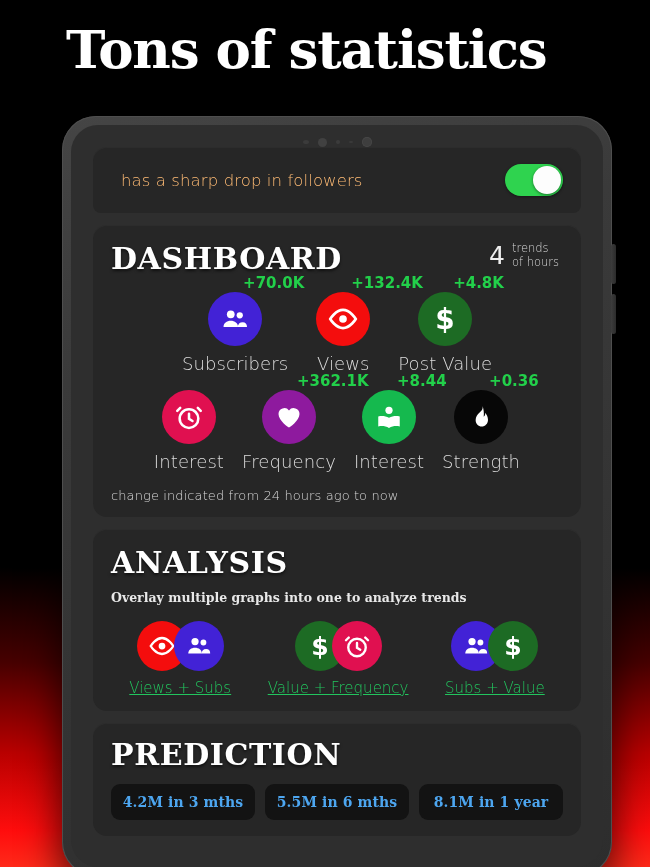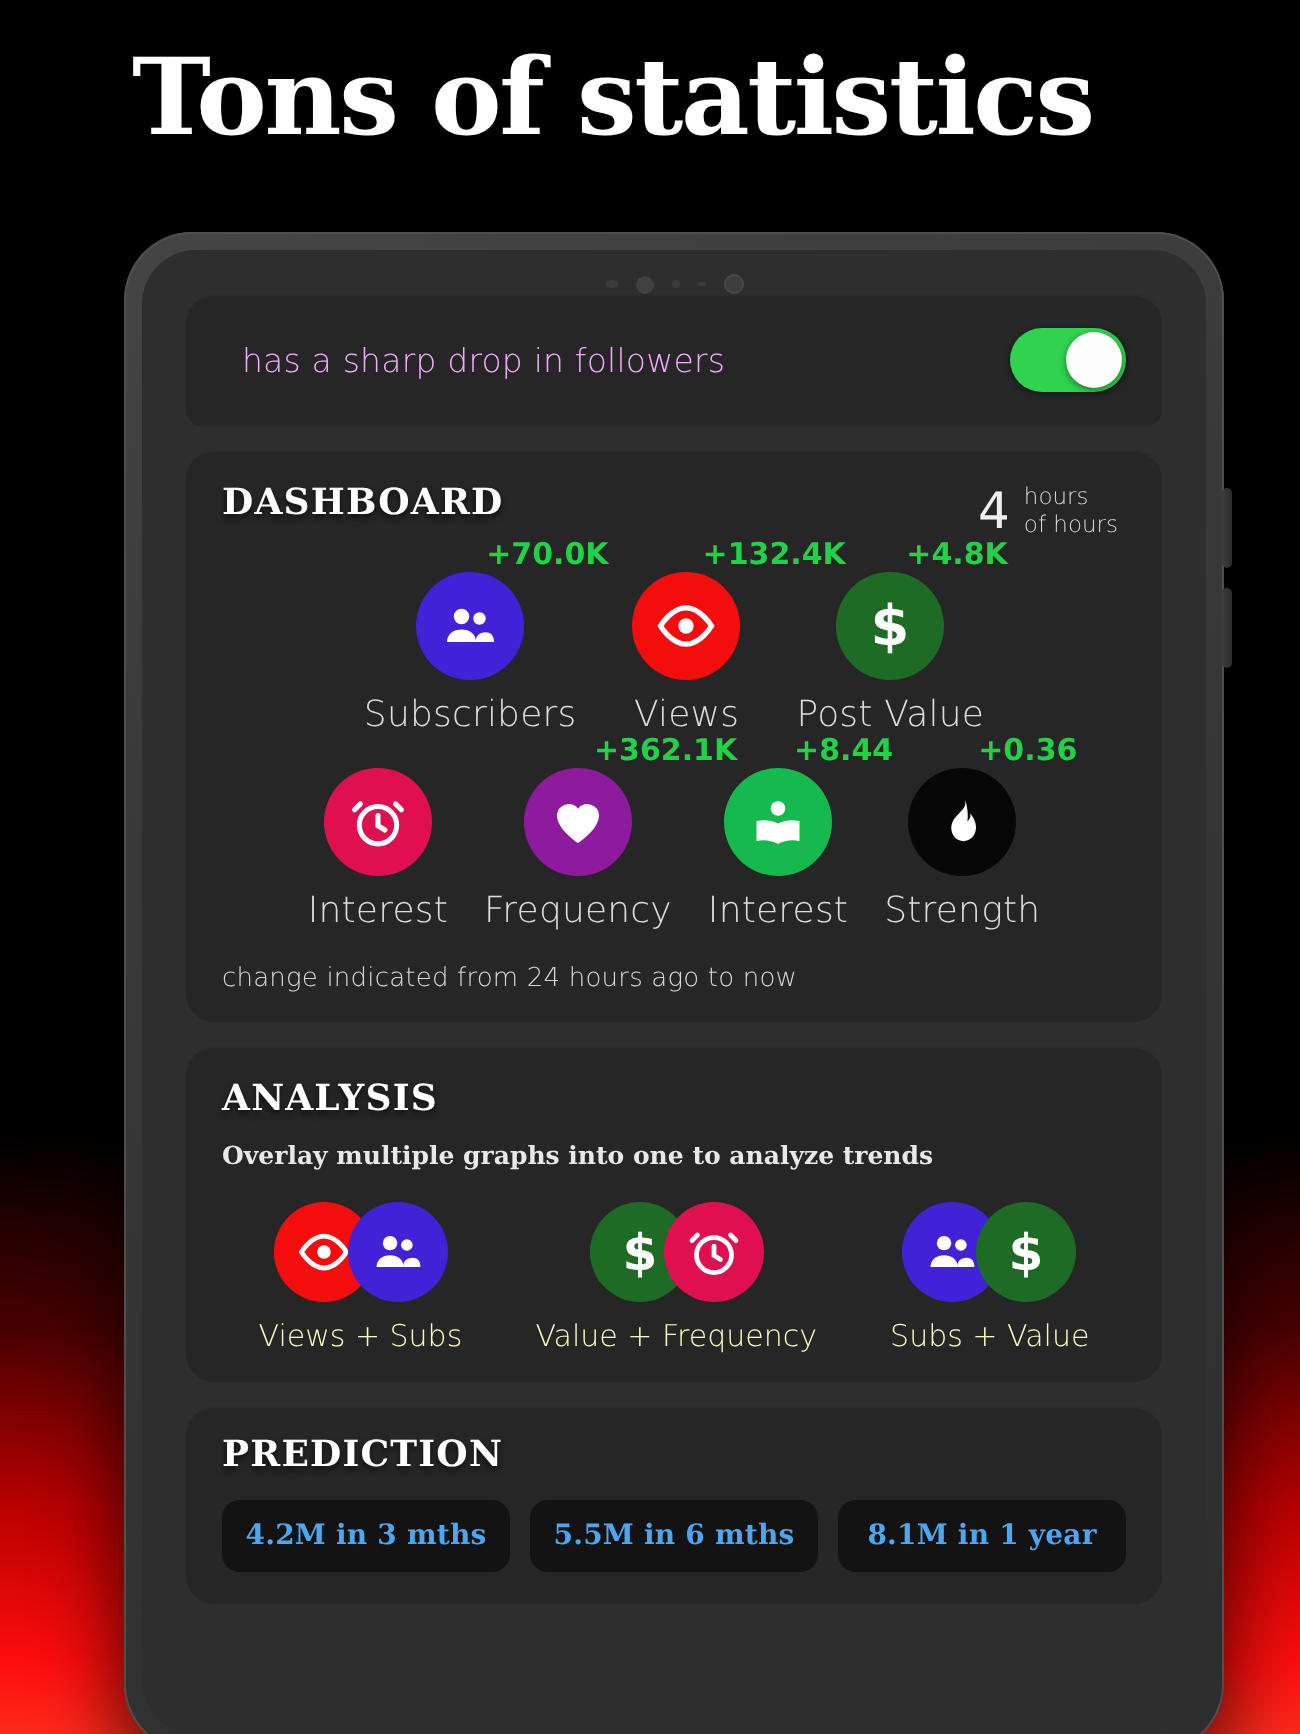--- a/index.html
+++ b/index.html
@@ -74,39 +74,39 @@
     box-shadow:0 1px 0 rgba(255,255,255,.03) inset;
   }
 
   
   .toggle-card{
     height:66px;display:flex;align-items:center;
     padding:0 18px 0 28px;box-sizing:border-box;
     border-radius:14px 14px 8px 8px;
   }
   .toggle-label{
-    flex:1;color:#f0abfc;font-size:16.5px;letter-spacing:.1px;
+    flex:1;color:#fdba74;font-size:16.5px;letter-spacing:.1px;
     font-family:"DejaVu Sans", sans-serif;font-weight:300;
   }
   .switch{
     width:58px;height:32px;border-radius:16px;background:#2fd34f;
     position:relative;flex:none;
     box-shadow:0 1px 3px rgba(0,0,0,.4);
   }
   .switch .knob{
     position:absolute;top:2px;right:2px;width:28px;height:28px;border-radius:50%;
     background:#fdfdfd;box-shadow:0 1px 3px rgba(0,0,0,.45);
   }
 
   
   .dash{padding:16px 18px 12px 18px;}
   .dash-head{display:flex;align-items:flex-start;justify-content:space-between;}
   .sect-title{
     font-family:"DejaVu Serif", serif;font-weight:700;
-    font-size:18px;color:#fff;letter-spacing:.6px;
+    font-size:30px;color:#fff;letter-spacing:.6px;
     text-shadow:0 2px 3px rgba(0,0,0,.6);
   }
   .months{display:flex;align-items:center;gap:7px;padding-right:4px;}
   .months .num{font-size:25px;color:#efefef;font-weight:400;line-height:1;
     font-family:"DejaVu Sans", sans-serif;}
   .months .txt{font-size:11.5px;color:#d6d6d6;line-height:1.25;font-weight:300;}
 
   .stats-row{display:flex;justify-content:center;align-items:flex-end;}
   .stat{position:relative;display:flex;flex-direction:column;align-items:center;}
   .stat .delta{
@@ -136,21 +136,21 @@
   .analysis{padding:16px 18px 14px 18px;}
   .sub{
     font-family:"DejaVu Serif", serif;font-weight:700;
     font-size:12.5px;color:#e8e8e8;margin-top:10px;letter-spacing:0px;
   }
   .pairs{display:flex;justify-content:space-around;align-items:flex-end;margin-top:16px;}
   .pair{display:flex;flex-direction:column;align-items:center;}
   .pair-icons{display:flex;align-items:center;}
   .pair-icons .bubble{margin-top:0;width:50px;height:50px;}
   .pair-icons .bubble+.bubble{margin-left:-13px;}
-  .pair .cap{margin-top:8px;color:#fef9c3;font-size:15px;font-weight:300;white-space:nowrap;}
+  .pair .cap{margin-top:8px;color:#22c55e;font-size:15px;font-weight:300;white-space:nowrap;text-decoration:underline;}
 
   
   .prediction{padding:14px 18px 16px 18px;margin-bottom:0;}
   .chips{display:flex;gap:10px;margin-top:12px;}
   .chip{
     flex:1;background:#131313;border-radius:9px;
     padding:10px 6px;text-align:center;
     font-family:"DejaVu Serif", serif;font-weight:700;
     font-size:14px;color:#4da6f0;letter-spacing:.1px;white-space:nowrap;
   }
@@ -184,21 +184,21 @@
           <div class="knob"></div>
         </div>
       </div>
 
       <div class="card dash">
         <div class="dash-head">
           <div class="sect-title">DASHBOARD</div>
           <div class="months">
             <div class="num">4</div>
             <div class="txt">
-              <div>hours</div>
+              <div>trends</div>
               <div>of hours</div>
             </div>
           </div>
         </div>
 
         <div class="stats-row row1">
           <div class="stat">
             <div class="delta">+70.0K</div>
             <div class="bubble" style="background:#4222d6">
               <svg width="30" height="30" viewBox="0 0 24 24" fill="#fff">

